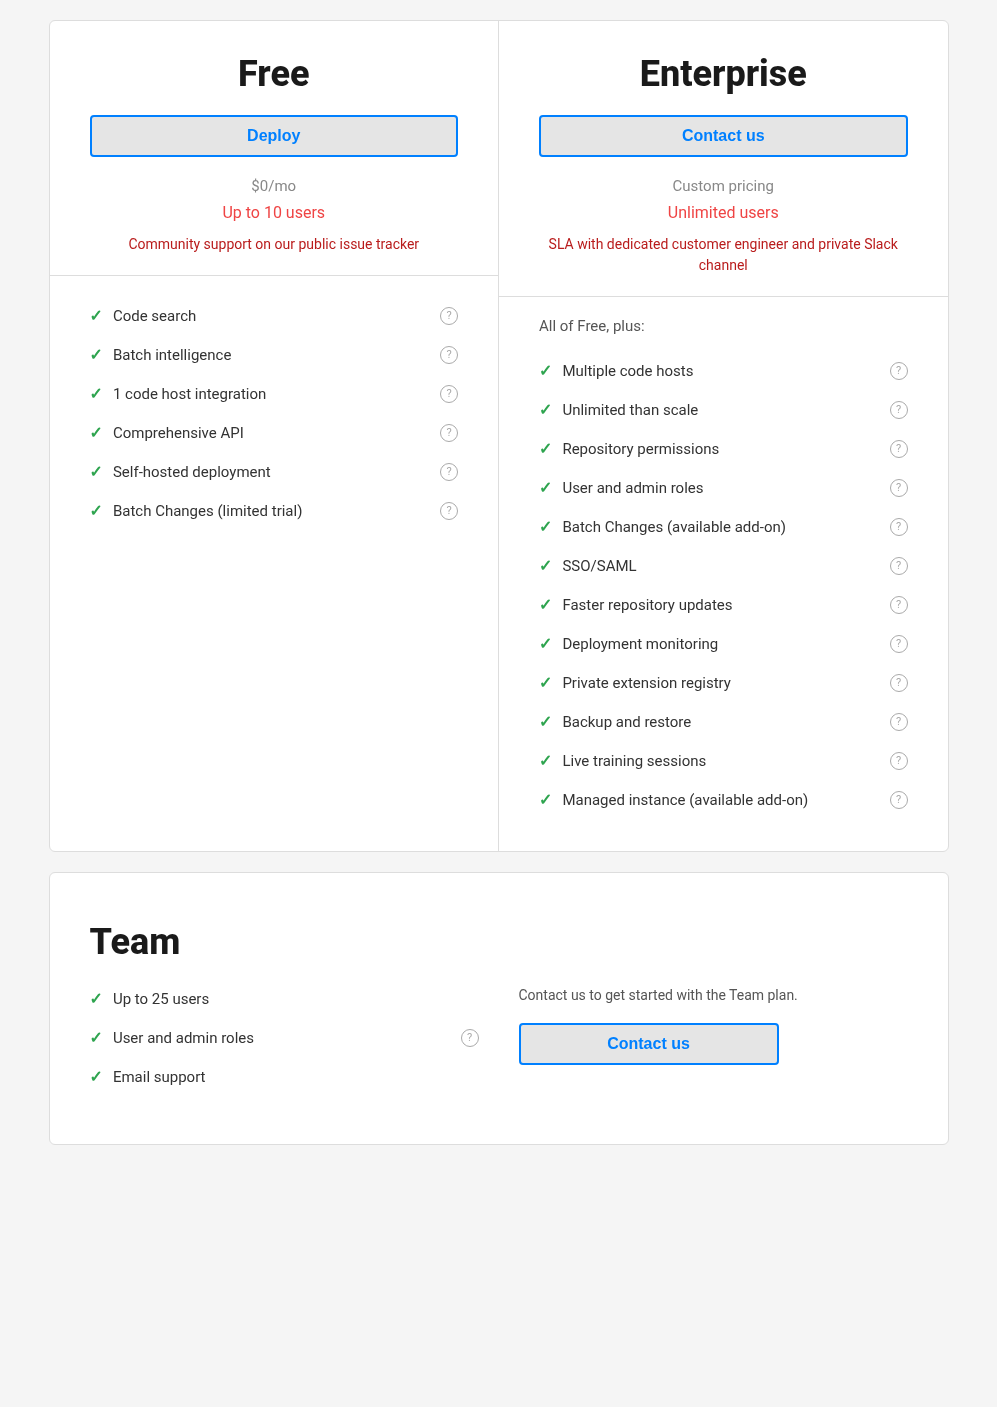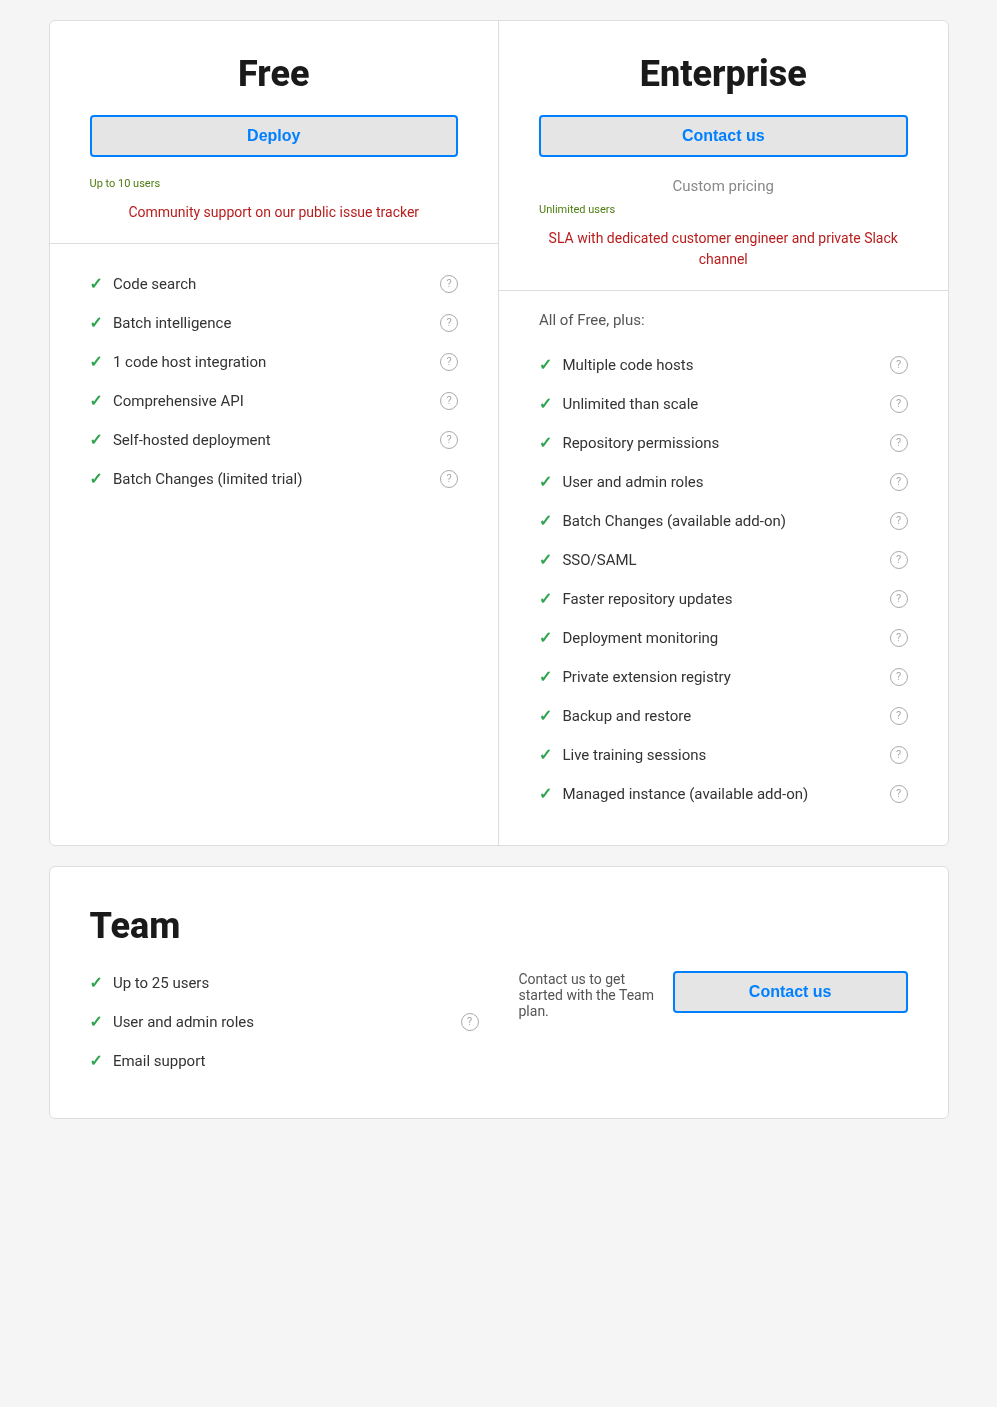--- a/index.html
+++ b/index.html
@@ -50,23 +50,23 @@
       cursor: pointer;
       margin-bottom: 20px;
     }
     .plan-price {
       text-align: center;
       color: #888;
       font-size: 15px;
       margin-bottom: 8px;
     }
     .plan-users {
-      text-align: left;
-      font-size: 11px;
-      color: #4d7c0f;
+      text-align: center;
+      font-size: 16px;
+      color: #ef4444;
       margin-bottom: 12px;
     }
     .plan-support {
       text-align: center;
       font-size: 14px;
       color: #b91c1c;
       margin-bottom: 8px;
       line-height: 1.5;
     }
     .plan-divider {
@@ -111,40 +111,40 @@
       justify-content: center;
       font-size: 11px;
       color: #aaa;
       cursor: pointer;
       flex-shrink: 0;
     }
     .team-section {
       border: 1px solid #ddd;
       border-radius: 6px;
       background: #fff;
-      padding: 38px 40px;
+      padding: 48px 40px;
     }
     .team-title {
       font-size: 36px;
       font-weight: 800;
       color: #1a1a1a;
       margin-bottom: 16px;
     }
     .team-layout {
       display: flex;
       gap: 40px;
       align-items: flex-start;
     }
     .team-left {
       flex: 1;
     }
     .team-right {
       flex: 1;
       display: flex;
-      flex-direction: row;
+      flex-direction: column;
       align-items: flex-start;
       padding-top: 8px;
     }
     .team-description {
       font-size: 14px;
       color: #555;
       line-height: 1.6;
       margin-bottom: 20px;
     }
     .team-contact-text {
@@ -173,20 +173,21 @@
 </head>
 <body>
 
 <div class="pricing-wrapper">
 
   <div class="top-plans">
 
     <div class="plan-col free">
       <h2 class="plan-title">Free</h2>
       <button class="plan-cta-btn">Deploy</button>
+      <div class="plan-price">$0/mo</div>
       <div class="plan-users">Up to 10 users</div>
       <div class="plan-support">Community support on our public issue tracker</div>
       <hr class="plan-divider">
       <ul class="feature-list">
         <li class="feature-item">
           <span class="feature-left">
             <span class="check-icon">✓</span>
             <span>Code search</span>
           </span>
           <span class="help-icon">?</span>

